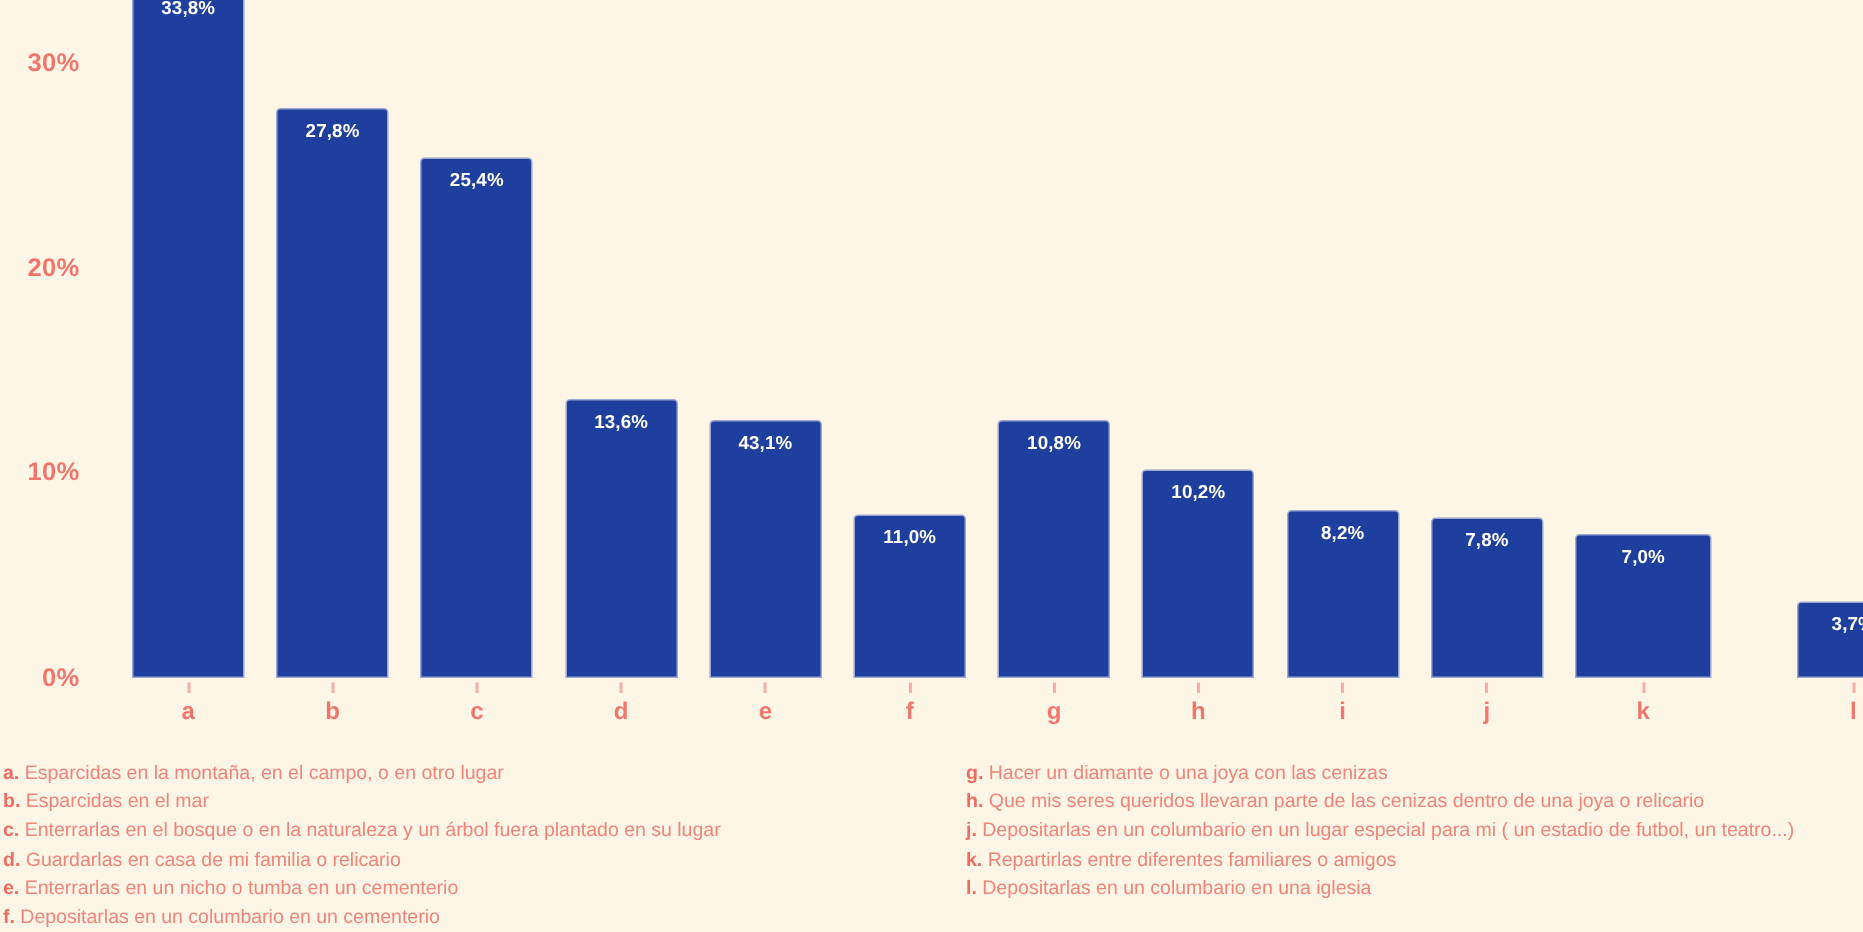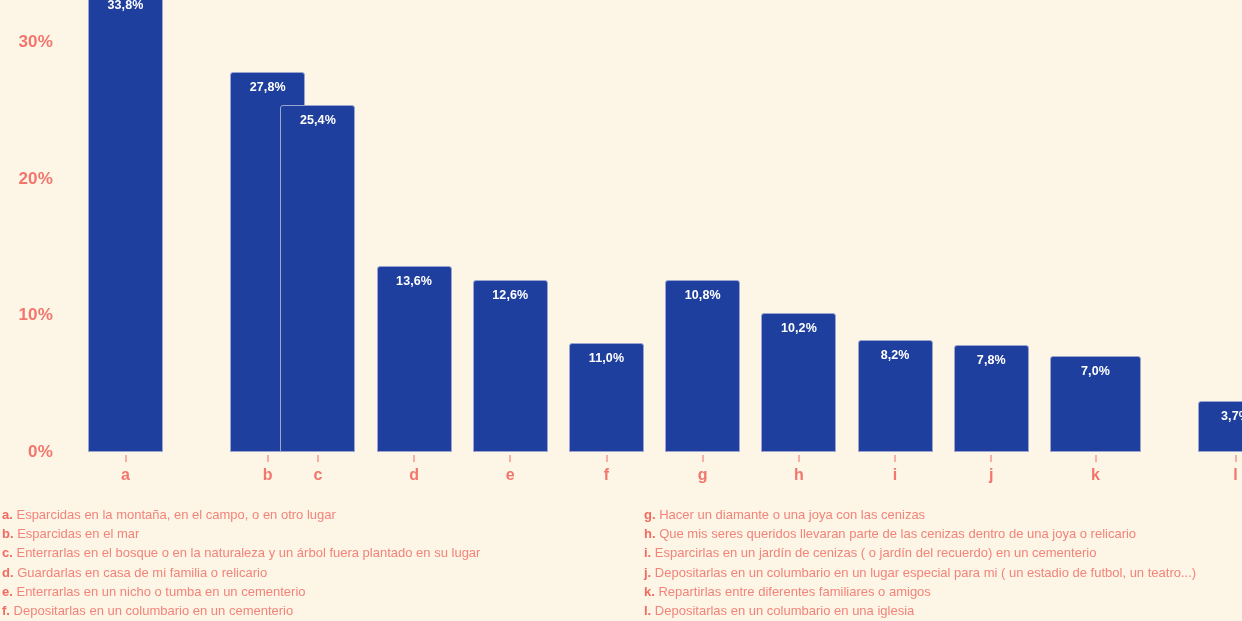--- a/index.html
+++ b/index.html
@@ -157,21 +157,21 @@
       </div>
 
     <div class="bars-layer">
         <div class="bar-group" style="left: 88px; width: 75px; height: 462.046px;">
           <div class="bar" style="height: 462.046px;">
             <div class="bar-value">33,8%</div>
           </div>
           <div class="bar-tick"></div>
           <div class="bar-cat">a</div>
         </div>
-        <div class="bar-group" style="left: 184.2px; width: 75px; height: 380.026px; margin-left: 46px;">
+        <div class="bar-group" style="left: 184.2px; width: 75px; height: 380.026px;">
           <div class="bar" style="height: 380.026px;">
             <div class="bar-value">27,8%</div>
           </div>
           <div class="bar-tick"></div>
           <div class="bar-cat">b</div>
         </div>
         <div class="bar-group" style="left: 280.4px; width: 75px; height: 347.218px;">
           <div class="bar" style="height: 347.218px;">
             <div class="bar-value">25,4%</div>
           </div>
@@ -180,21 +180,21 @@
         </div>
         <div class="bar-group" style="left: 376.6px; width: 75px; height: 185.912px;">
           <div class="bar" style="height: 185.912px;">
             <div class="bar-value">13,6%</div>
           </div>
           <div class="bar-tick"></div>
           <div class="bar-cat">d</div>
         </div>
         <div class="bar-group" style="left: 472.8px; width: 75px; height: 172.242px;">
           <div class="bar" style="height: 172.242px;">
-            <div class="bar-value">12,6%</div>
+            <div class="bar-value">43,1%</div>
           </div>
           <div class="bar-tick"></div>
           <div class="bar-cat">e</div>
         </div>
         <div class="bar-group" style="left: 569px; width: 75px; height: 150.37px;">
           <div class="bar" style="height: 109px;">
             <div class="bar-value">11,0%</div>
           </div>
           <div class="bar-tick"></div>
           <div class="bar-cat">f</div>
@@ -250,20 +250,19 @@
         <div class="legend-item"><span class="legend-key">a.</span><span> Esparcidas en la montaña, en el campo, o en otro lugar</span></div>
         <div class="legend-item"><span class="legend-key">b.</span><span> Esparcidas en el mar</span></div>
         <div class="legend-item"><span class="legend-key">c.</span><span> Enterrarlas en el bosque o en la naturaleza y un árbol fuera plantado en su lugar</span></div>
         <div class="legend-item"><span class="legend-key">d.</span><span> Guardarlas en casa de mi familia o relicario</span></div>
         <div class="legend-item"><span class="legend-key">e.</span><span> Enterrarlas en un nicho o tumba en un cementerio</span></div>
         <div class="legend-item"><span class="legend-key">f.</span><span> Depositarlas en un columbario en un cementerio</span></div>
       </div>
     <div class="legend-col right">
         <div class="legend-item"><span class="legend-key">g.</span><span> Hacer un diamante o una joya con las cenizas</span></div>
         <div class="legend-item"><span class="legend-key">h.</span><span> Que mis seres queridos llevaran parte de las cenizas dentro de una joya o relicario</span></div>
-        <div class="legend-item"><span class="legend-key">i.</span><span> Esparcirlas en un jardín de cenizas ( o jardín del recuerdo) en un cementerio</span></div>
         <div class="legend-item"><span class="legend-key">j.</span><span> Depositarlas en un columbario en un lugar especial para mi ( un estadio de futbol, un teatro...)</span></div>
         <div class="legend-item"><span class="legend-key">k.</span><span> Repartirlas entre diferentes familiares o amigos</span></div>
         <div class="legend-item"><span class="legend-key">l.</span><span> Depositarlas en un columbario en una iglesia</span></div>
       </div>
   </div>
 
 </div>
 
 </body></html>

